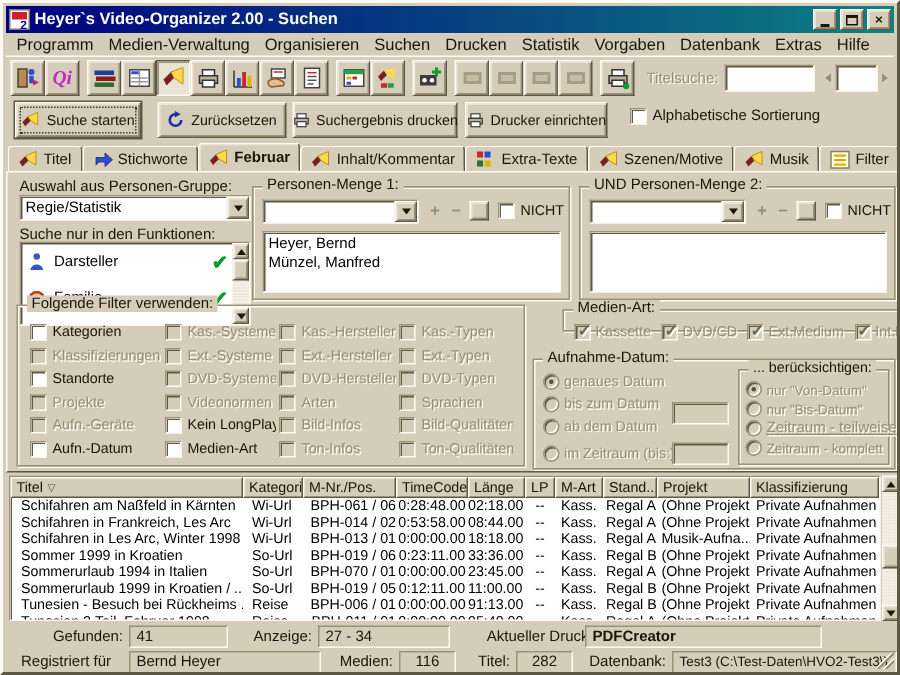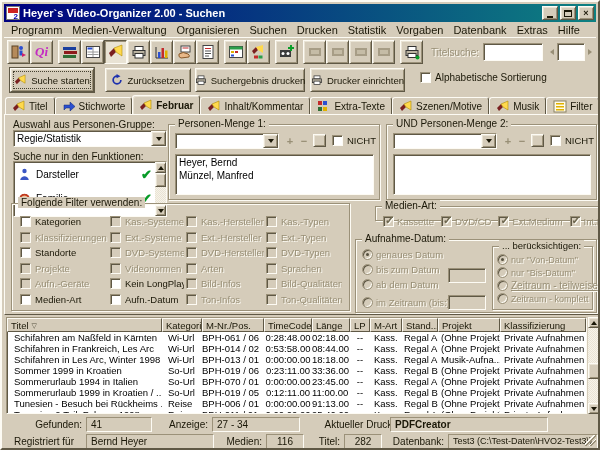--- a/index.html
+++ b/index.html
@@ -101,21 +101,21 @@
   .drow{display:flex;align-items:center;gap:3px;font-size:9.5px;color:var(--dis);text-shadow:1px 1px 0 var(--hi);white-space:nowrap;position:absolute;}
   .dfield{position:absolute;height:15px;background:var(--face);border:1px solid;border-color:var(--sh) var(--hi) var(--hi) var(--sh);box-shadow:inset 1px 1px 0 var(--dk);}
   
   .grid{left:4px;top:315px;width:581px;height:97px;background:#fff;border:1px solid;
         border-color:var(--sh) var(--hi) var(--hi) var(--sh);box-shadow:inset 1px 1px 0 var(--dk);overflow:hidden;}
   .hrow,.trow{display:grid;grid-template-columns:155px 40px 62px 48px 38px 20px 32px 36px 62px 1fr;}
   .hcell{background:var(--face);border:1px solid;border-color:var(--hi) var(--dk) var(--dk) var(--hi);
          font-size:9.5px;padding:0 3px;height:14px;line-height:13px;color:#1a1707;white-space:nowrap;overflow:hidden;display:flex;align-items:center;gap:3px;}
   .trow{height:11px;}
   .tcell{font-size:9.5px;line-height:11px;white-space:nowrap;overflow:hidden;color:#000;}
-  .c0{padding-left:7px;}.c1{padding-left:6px;}.c2{text-align:left;}.c3{text-align:center;}
+  .c0{padding-left:7px;}.c1{padding-left:6px;}.c2{text-align:right;}.c3{text-align:center;}
   .c4{text-align:right;padding-right:4px;}.c5{text-align:center;}.c6{padding-left:4px;}
   .c7{padding-left:2px;}.c8{padding-left:3px;}.c9{padding-left:4px;}
   .trow.partial{height:5px;}
   .sort{font-size:7px;color:#55503f;}
   
   .sfield{position:absolute;height:15px;background:var(--face);border:1px solid;
           border-color:var(--sh) var(--hi) var(--hi) var(--sh);font-size:10px;padding:1px 4px;
           white-space:nowrap;overflow:hidden;color:#1a1707;}
   .slabel{position:absolute;font-size:10px;color:#1a1707;text-align:right;white-space:nowrap;}
   .grip{position:absolute;right:2px;bottom:2px;width:11px;height:11px;
@@ -595,26 +595,26 @@
             <span>Bild-Infos</span>
           </label>
 
           <label class="fcb disabled">
             <span class="box"></span>
             <span>Bild-Qualitäten</span>
           </label>
 
           <label class="fcb">
             <span class="box"></span>
+            <span>Aufn.-Datum</span>
+          </label>
+
+          <label class="fcb">
+            <span class="box"></span>
             <span>Medien-Art</span>
-          </label>
-
-          <label class="fcb">
-            <span class="box"></span>
-            <span>Aufn.-Datum</span>
           </label>
 
           <label class="fcb disabled">
             <span class="box"></span>
             <span>Ton-Infos</span>
           </label>
 
           <label class="fcb disabled">
             <span class="box"></span>
             <span>Ton-Qualitäten</span>

